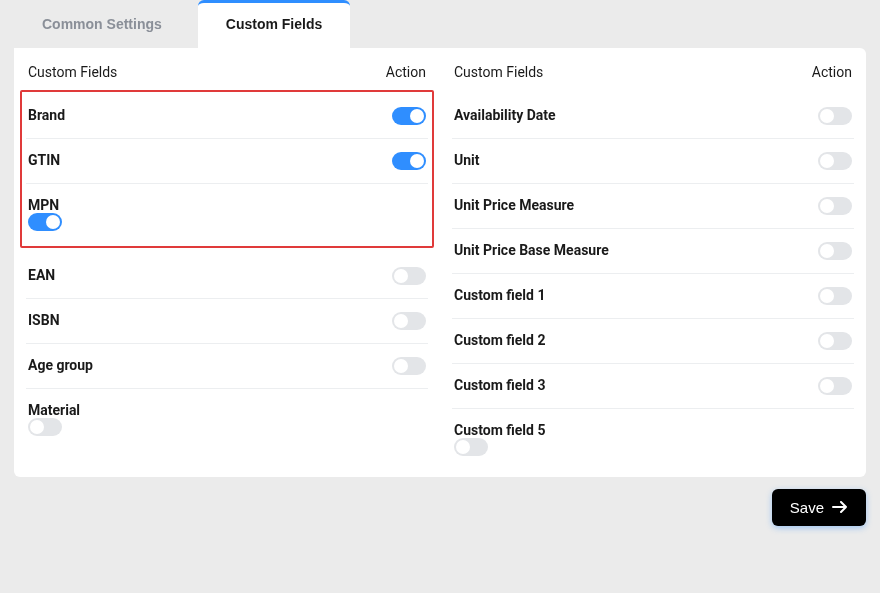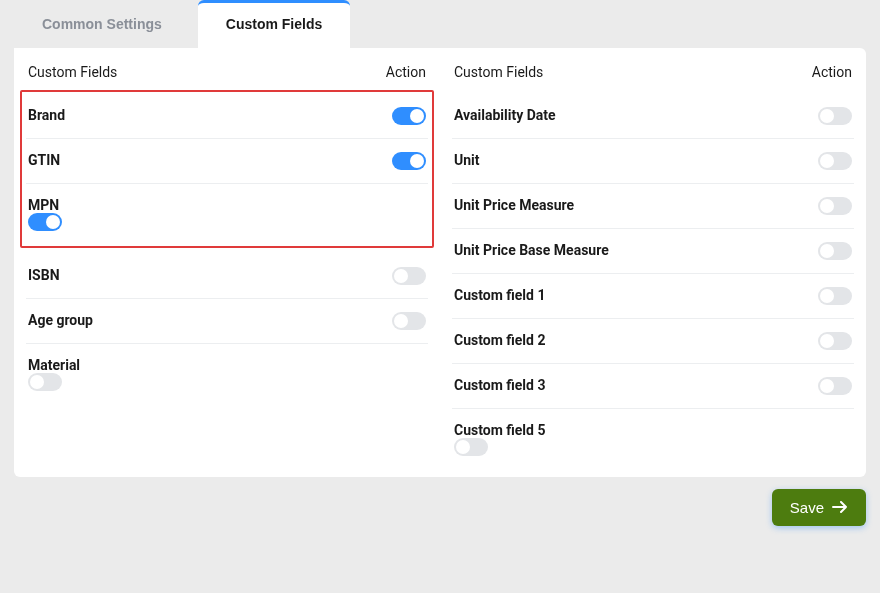--- a/index.html
+++ b/index.html
@@ -104,21 +104,21 @@
   .toggle.on::after {
     left: auto;
     right: 2px;
   }
   .footer {
     display: flex;
     justify-content: flex-end;
     margin-top: 12px;
   }
   .save-btn {
-    background: #4d7c0f;
+    background: #000000;
     color: #ffffff;
     border: none;
     border-radius: 6px;
     padding: 10px 18px;
     font-size: 15px;
     font-weight: 500;
     cursor: pointer;
     display: flex;
     align-items: center;
     gap: 8px;
@@ -157,20 +157,24 @@
               <div class="row">
                 <span class="row-label">GTIN</span>
                 <div class="toggle on"></div>
               </div>
               <div class="row">
                 <span class="row-label">MPN</span>
                 <div class="toggle on"></div>
               </div>
             </div>
             <div class="row">
+              <span class="row-label">EAN</span>
+              <div class="toggle"></div>
+            </div>
+            <div class="row">
               <span class="row-label">ISBN</span>
               <div class="toggle"></div>
             </div>
             <div class="row">
               <span class="row-label">Age group</span>
               <div class="toggle"></div>
             </div>
             <div class="row">
               <span class="row-label">Material</span>
               <div class="toggle"></div>

